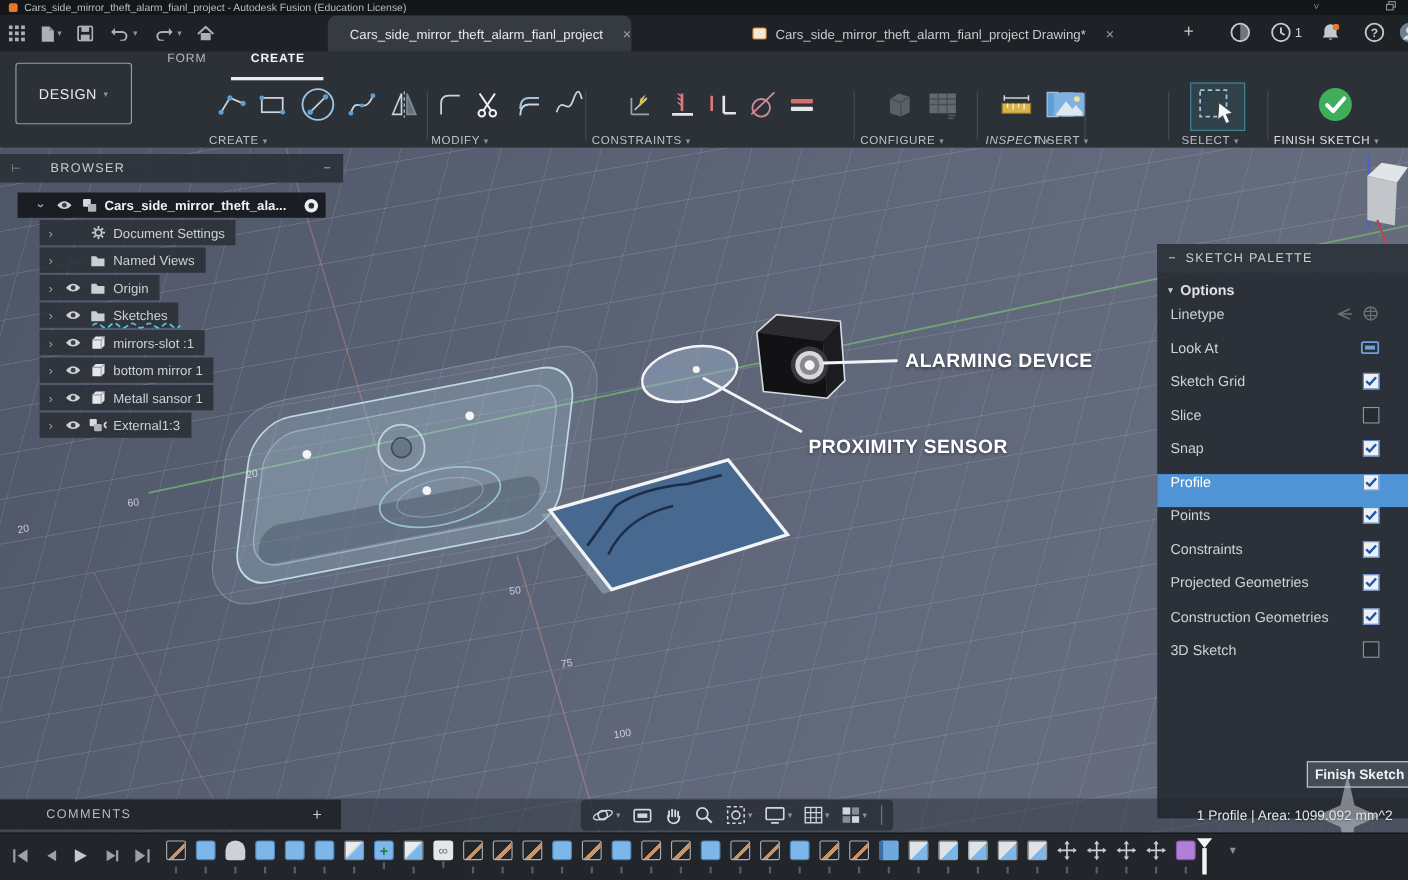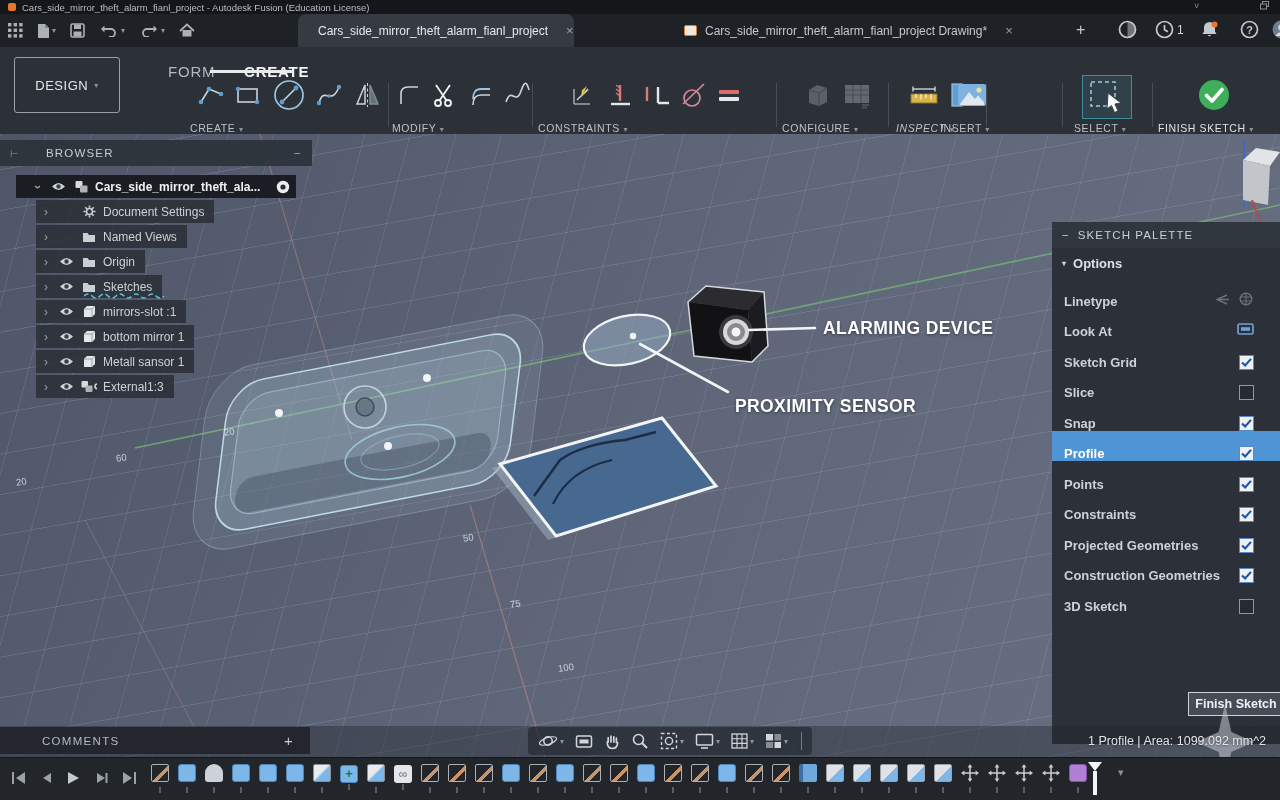--- a/index.html
+++ b/index.html
@@ -22,21 +22,21 @@
   .tab.active{background:#363b41;border-radius:8px 8px 0 0;color:#e6e9ec;}
   .tab .x{color:#9aa0a6;font-size:13px;margin-left:10px;}
   .fus-logo{width:13px;height:13px;border-radius:50%;background:radial-gradient(circle at 35% 35%,#f5a54a,#e06a1f);}
   .drw-logo{width:13px;height:11px;border:1.5px solid #d9822b;background:#f0e8dc;border-radius:2px;}
   .strip-ico{position:absolute;top:6px;color:#c4c9ce;}
 
   
   #ribbon{position:absolute;left:0;top:47px;width:1280px;height:87px;background:#2b3137;}
   #design-btn{position:absolute;left:14px;top:10px;width:106px;height:56px;border:1px solid #99a0a7;border-radius:3px;
     display:flex;align-items:center;justify-content:center;color:#e4e7ea;font-size:13px;letter-spacing:.5px;gap:6px;}
-  .ctx-tab{position:absolute;top:16px;font-size:15px;letter-spacing:.8px;color:#b3b9bf;margin-left:16px;}
+  .ctx-tab{position:absolute;top:0;font-size:11px;letter-spacing:.8px;color:#b3b9bf;}
   #tab-form{left:152px;}
   #tab-sketch{left:228px;color:#f2f4f6;font-weight:bold;}
   #sketch-underline{position:absolute;left:210px;top:23px;width:84px;height:3px;background:#e8eaec;}
   .tgroup{position:absolute;top:28px;text-align:left;}
   .tgroup .icons{height:44px;display:flex;align-items:center;justify-content:center;gap:9px;}
   .tgroup .glabel{margin-top:3px;font-size:10.5px;letter-spacing:.6px;color:#bcc2c8;white-space:nowrap;}
   .vsep{position:absolute;top:36px;width:1px;height:44px;background:rgba(255,255,255,.14);}
   .sel-wrap{width:50px;height:44px;background:rgba(72,122,140,.22);border:1px solid #3f8ca0;display:flex;align-items:center;justify-content:center;}
   .grayed{opacity:.42;}
 
@@ -72,21 +72,21 @@
   .b-ico{display:inline-flex;width:16px;justify-content:center;}
   .b-target{margin-left:10px;display:inline-flex;}
   .b-squig{position:absolute;left:48px;bottom:-4px;}
 
   
   #palette{position:absolute;left:1052px;top:88px;width:228px;background:rgba(42,47,54,.96);padding-bottom:14px;}
   #palette-header{height:26px;display:flex;align-items:center;background:#31373e;color:#c9cfd5;
     font-size:11.5px;letter-spacing:1.1px;padding:0 10px;gap:8px;}
   #palette-options{height:30px;display:flex;align-items:center;color:#dde1e5;font-weight:bold;font-size:13px;
     padding:0 10px;gap:7px;}
-  .p-row{height:30.5px;display:flex;align-items:flex-end;padding:0 26px 0 12px;color:#ccd2d8;font-size:13px;font-weight:bold;}
+  .p-row{height:30.5px;display:flex;align-items:flex-start;padding:0 26px 0 12px;color:#ccd2d8;font-size:13px;}
   .p-row .ctl{margin-left:auto;display:flex;align-items:center;gap:10px;}
   .p-row.hl{background:#4f94d4;color:#fff;}
   .chk{width:15px;height:15px;background:#eef1f4;border:1px solid #5a87c8;display:flex;align-items:center;justify-content:center;}
   .chk.off{background:rgba(0,0,0,.12);border:1px solid #8f97a2;}
   #finish-btn{position:absolute;left:136px;bottom:14px;width:96px;height:24px;border:1px solid #cdd2d7;
     background:#454c55;color:#eef1f4;font-weight:bold;font-size:12.5px;display:flex;align-items:center;
     justify-content:center;overflow:hidden;white-space:nowrap;}
   #palette-body{position:relative;min-height:452px;}
 
   

